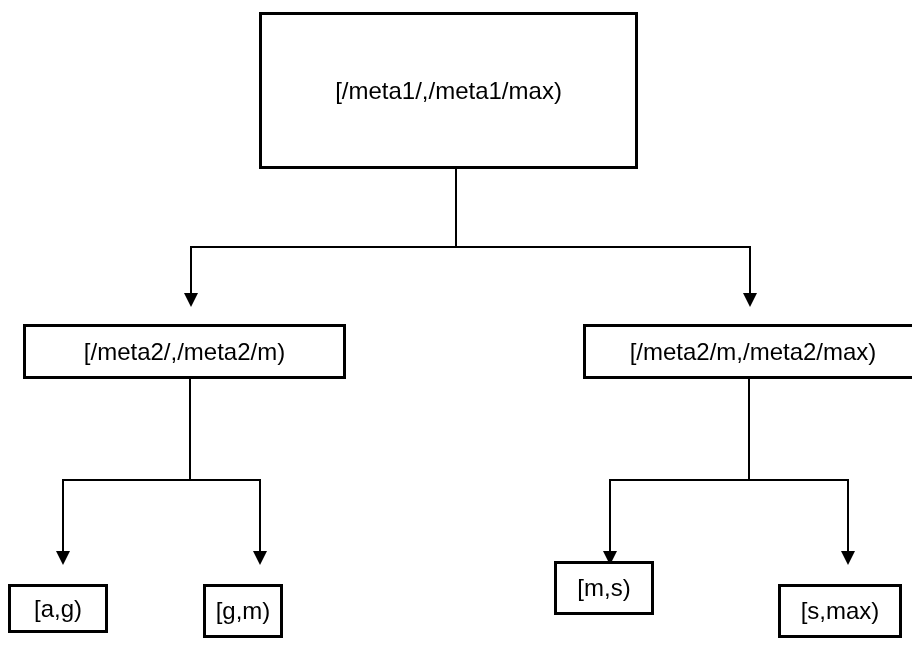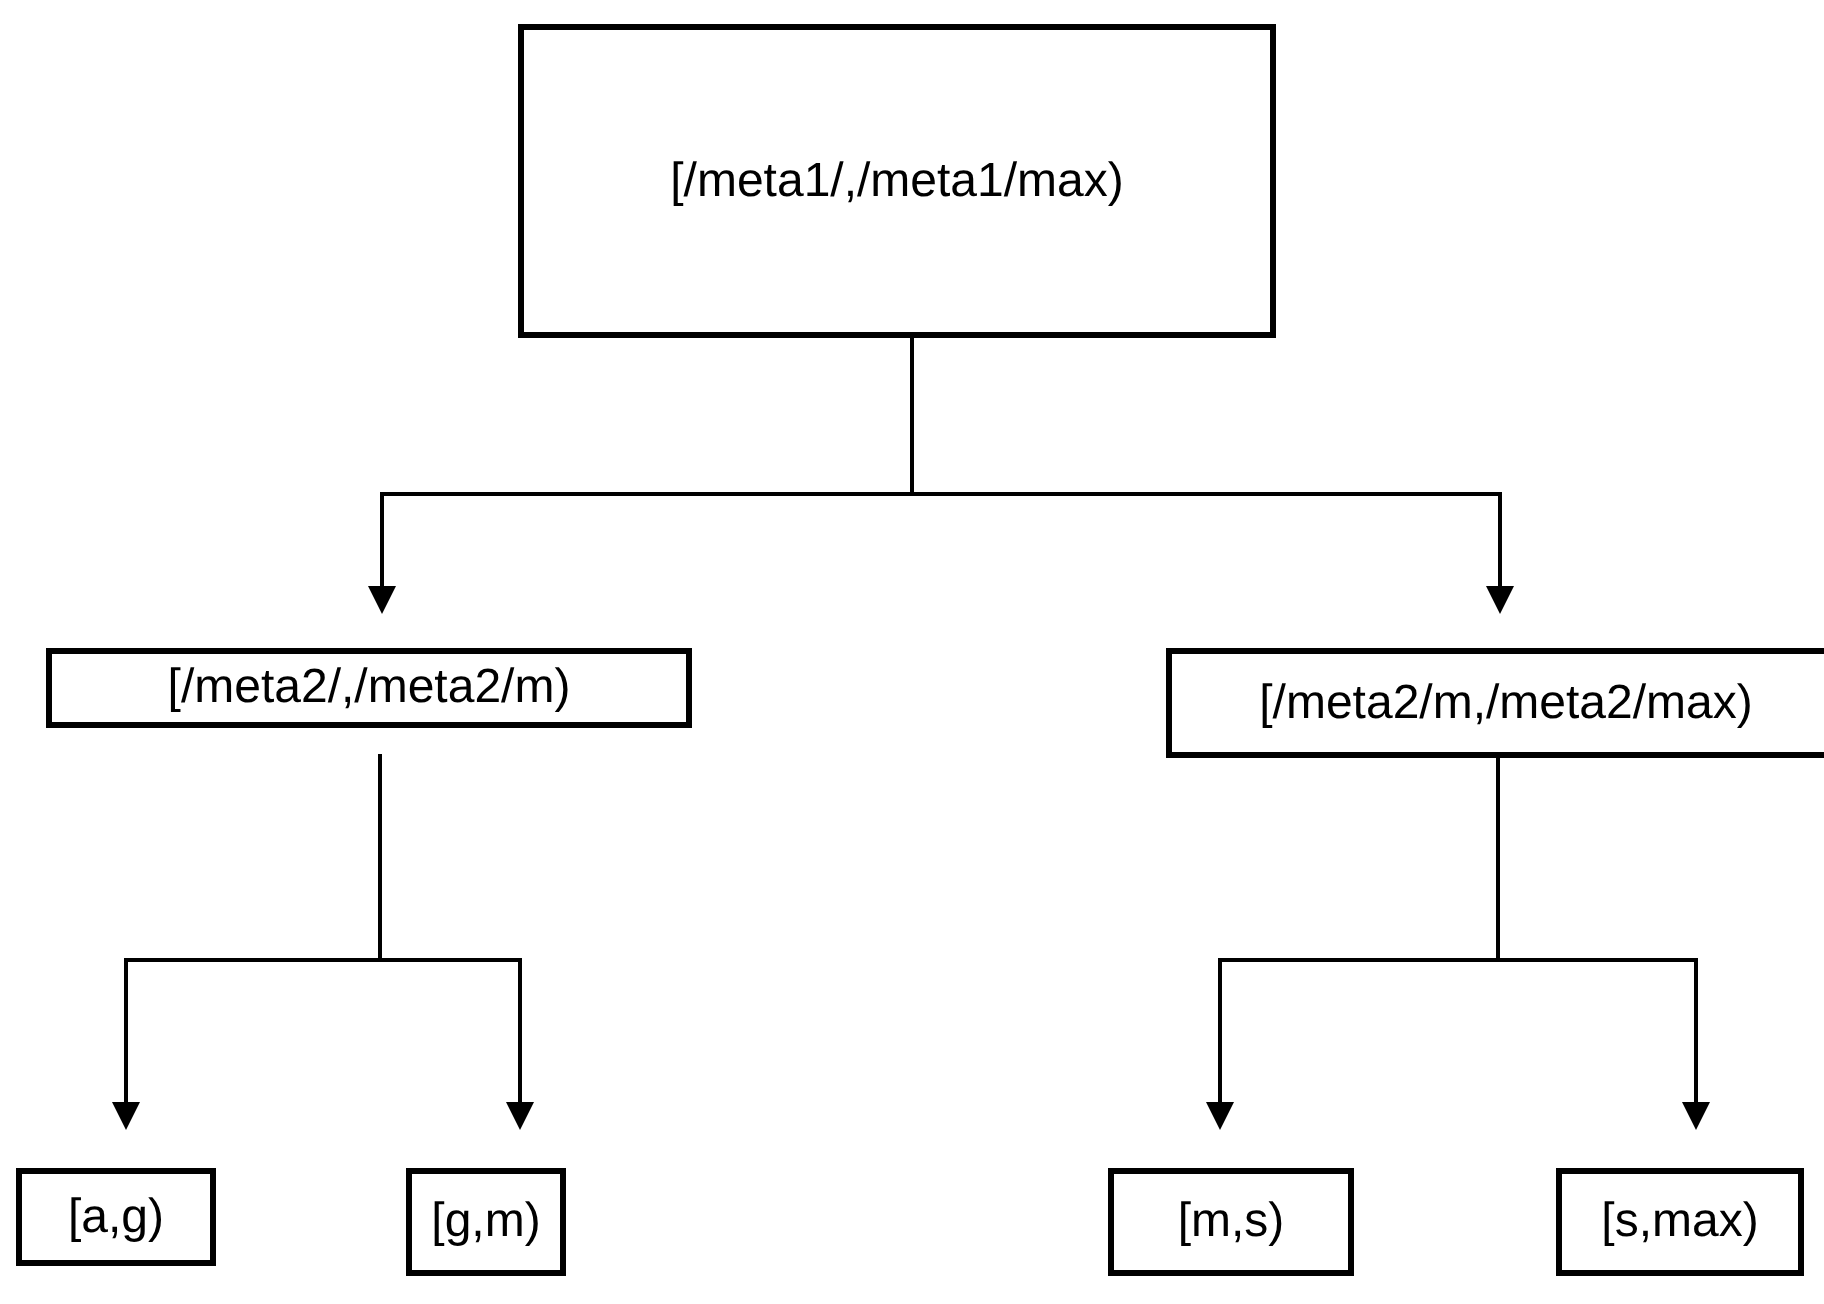--- a/index.html
+++ b/index.html
@@ -28,25 +28,25 @@
     border: 3px solid #000000;
     background: #ffffff;
     display: flex;
     align-items: center;
     justify-content: center;
     font-size: 24px;
     color: #000000;
     white-space: nowrap;
   }
   .node-root   { left: 259px; top: 12px;  width: 379px; height: 157px; }
-  .node-l2a    { left: 23px;  top: 324px; width: 323px; height: 40px; }
+  .node-l2a    { left: 23px;  top: 324px; width: 323px; height: 55px; }
   .node-l2b    { left: 583px; top: 324px; width: 340px; height: 55px; }
   .node-leaf1  { left: 8px;   top: 584px; width: 100px; height: 49px; }
   .node-leaf2  { left: 203px; top: 584px; width: 80px; height: 54px; }
-  .node-leaf3  { left: 554px; top: 584px; width: 123px; height: 54px; }
+  .node-leaf3  { left: 554px; top: 561px; width: 100px; height: 54px; }
   .node-leaf4  { left: 778px; top: 584px; width: 124px; height: 54px; }
   .edge {
     stroke: #000000;
     stroke-width: 2;
     fill: none;
   }
   .arrowhead {
     fill: #000000;
     stroke: none;
   }

